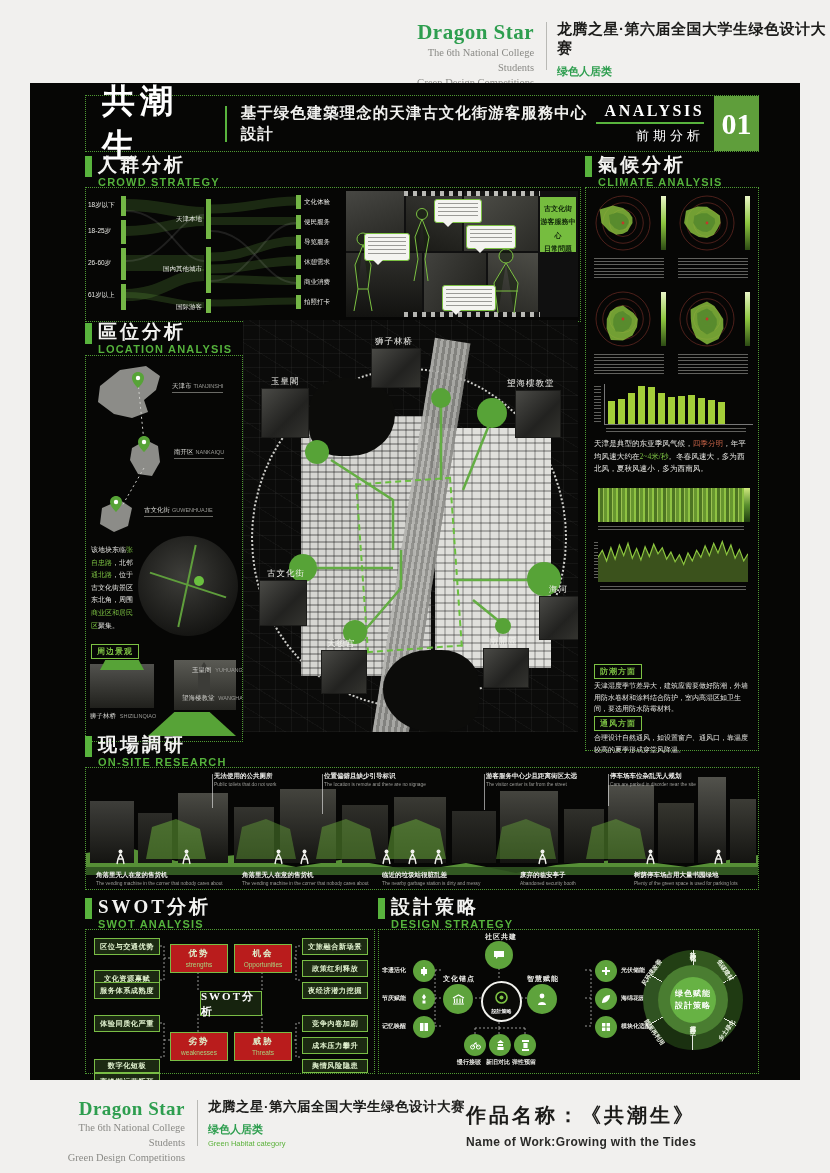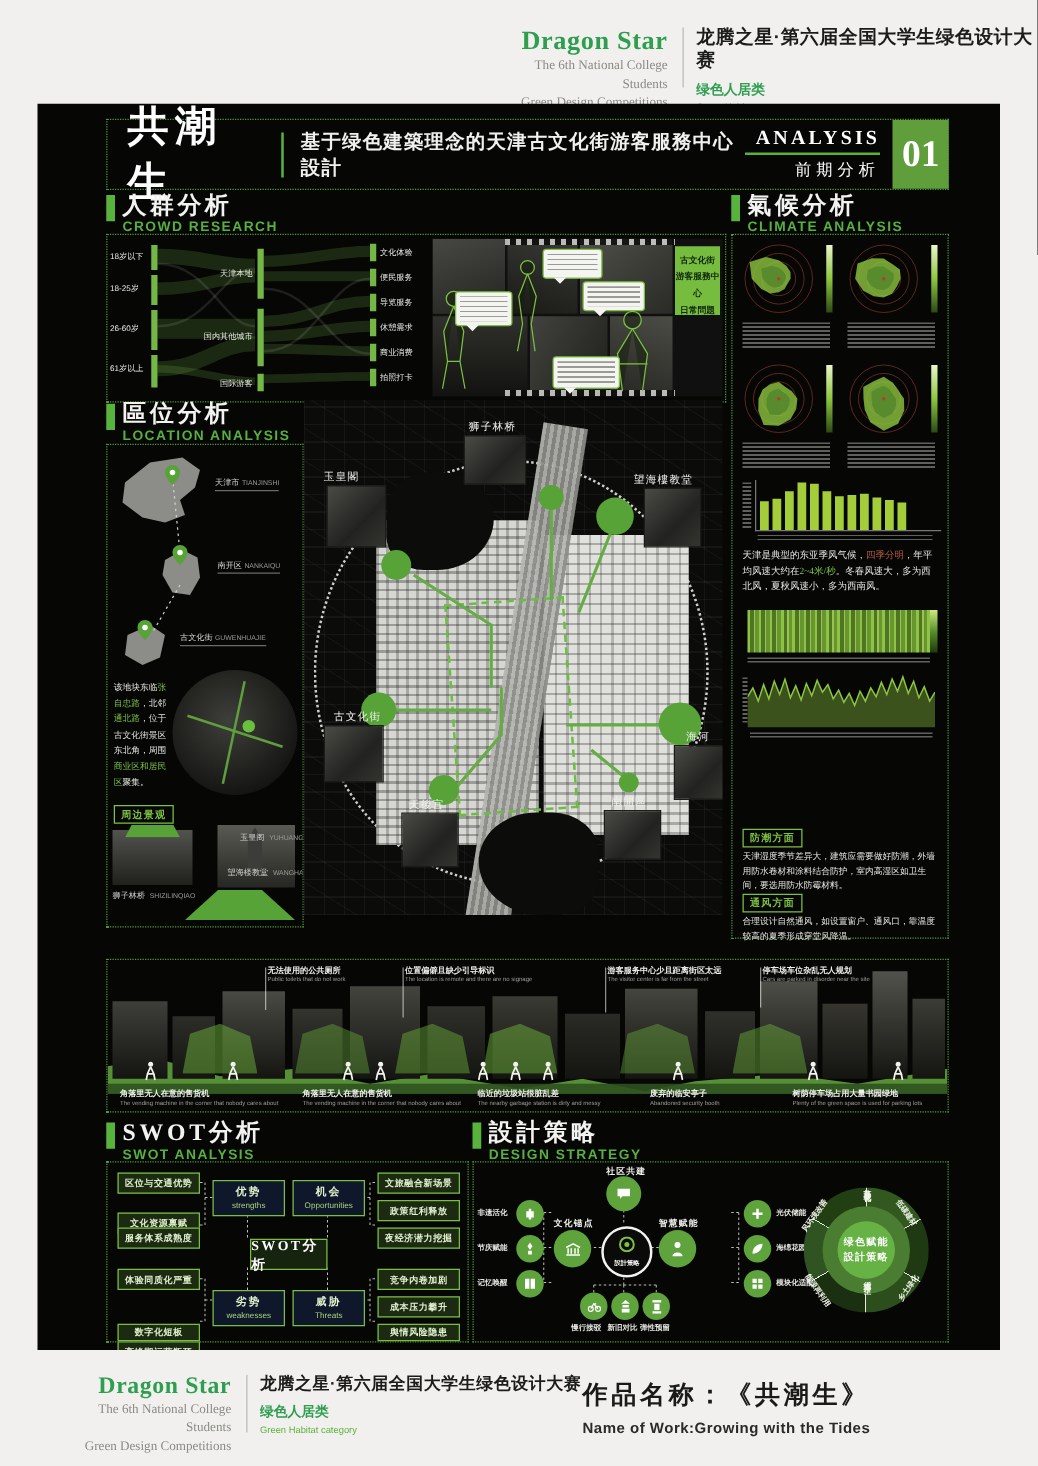--- a/index.html
+++ b/index.html
@@ -63,21 +63,21 @@
   .gnode{position:absolute;border-radius:50%;background:#57a337;}
   .dotring{position:absolute;border:2px dotted rgba(240,240,236,.85);border-radius:50%;}
   
   .bld{position:absolute;bottom:26px;}
   .note-cn{font-size:6.5px;color:#efefec;font-weight:bold;white-space:nowrap;}
   .note-en{font-size:4.8px;color:#9c9c98;white-space:nowrap;margin-top:1px;}
   .leader{position:absolute;width:1px;background:rgba(255,255,255,.55);}
   .wperson{fill:#f4f4f0;}
   
   .swot-item{position:absolute;width:64px;height:15px;border:1px solid #79bd45;background:#1c2a12;color:#dff0cd;font-size:7.2px;font-weight:bold;display:flex;align-items:center;justify-content:center;letter-spacing:.5px;}
-  .swot-hub{position:absolute;border:1px solid #79bd45;background:#0f172a;color:#dff0cd;text-align:center;padding-top:3px;}
+  .swot-hub{position:absolute;border:1px solid #79bd45;background:#b91c1c;color:#dff0cd;text-align:center;padding-top:3px;}
   .swot-hub .h-cn{font-size:8.5px;font-weight:bold;letter-spacing:2px;}
   .swot-hub .h-en{font-size:6.5px;color:#a9d27f;margin-top:1px;}
   .swot-center{position:absolute;border:1px solid #79bd45;background:#16230e;color:#fff;font-family:"Liberation Serif",serif;font-weight:bold;font-size:11px;letter-spacing:2px;display:flex;align-items:center;justify-content:center;}
   
   .sc{position:absolute;border-radius:50%;background:#5ea33c;display:flex;align-items:center;justify-content:center;}
   .slab{position:absolute;font-size:6px;color:#e6e6e2;white-space:nowrap;font-weight:bold;}
   .hublab{position:absolute;font-size:7px;color:#f0f0ec;font-weight:bold;letter-spacing:1px;white-space:nowrap;}
   .wheel{position:absolute;border-radius:50%;background:
     repeating-conic-gradient(rgba(250,250,246,.9) 0 1deg,transparent 1deg 60deg),
     conic-gradient(#33581f 0 60deg,#1f3a12 60deg 120deg,#2c4e1c 120deg 180deg,#1a3010 180deg 240deg,#305322 240deg 300deg,#223f14 300deg 360deg);}
@@ -116,21 +116,21 @@
       <div class="tb-analysis">ANALYSIS</div>
       <div class="tb-line"></div>
       <div class="tb-cn">前期分析</div>
     </div>
     <div class="tb-num" style="margin-right:-1px;">01</div>
   </div>
 
   <div class="sec-h" style="left:55px;top:72px;">
     <div class="bar"></div>
     <div class="cn">人群分析</div>
-    <div class="en">CROWD RESEARCH</div>
+    <div class="en">CROWD STRATEGY</div>
   </div>
   <div class="dbox" style="left:55px;top:104px;width:494px;height:133px;">
 
     <div class="abs" style="left:2px;top:3px;width:256px;height:126px;">
       <svg class="abs" style="left:0;top:0;" width="256" height="126">
         <g fill="none" stroke="rgba(116,183,70,0.20)">
           <path d="M38 14 C75 14 85 22 116 22" stroke-width="12"></path>
           <path d="M38 40 C75 40 85 30 116 30" stroke-width="10"></path>
           <path d="M38 72 C75 72 85 72 116 72" stroke-width="16"></path>
           <path d="M38 104 C75 104 85 84 116 84" stroke-width="12"></path>
@@ -395,34 +395,39 @@
     <div class="gnode" style="left:188px;top:68px;width:20px;height:20px;"></div>
     <div class="gnode" style="left:234px;top:78px;width:30px;height:30px;"></div>
     <div class="gnode" style="left:62px;top:120px;width:24px;height:24px;"></div>
     <div class="gnode" style="left:46px;top:234px;width:28px;height:28px;"></div>
     <div class="gnode" style="left:284px;top:242px;width:34px;height:34px;"></div>
     <div class="gnode" style="left:100px;top:300px;width:24px;height:24px;"></div>
     <div class="gnode" style="left:252px;top:298px;width:16px;height:16px;"></div>
 
     <span class="maplab" style="left:132px;top:16px;">狮子林桥</span>
     <div class="mthumb" style="left:128px;top:28px;width:48px;height:38px;"></div>
-    <span class="maplab" style="left:16px;top:56px;">玉皇閣</span>
+    <span class="maplab" style="left:28px;top:56px;">玉皇閣</span>
     <div class="mthumb" style="left:18px;top:68px;width:46px;height:48px;"></div>
     <span class="maplab" style="left:264px;top:58px;">望海樓教堂</span>
     <div class="mthumb" style="left:272px;top:70px;width:44px;height:46px;"></div>
     <span class="maplab" style="left:24px;top:248px;">古文化街</span>
     <div class="mthumb" style="left:16px;top:260px;width:46px;height:44px;"></div>
     <span class="maplab" style="left:306px;top:264px;">海河</span>
     <div class="mthumb" style="left:296px;top:276px;width:39px;height:42px;"></div>
     <span class="maplab" style="left:84px;top:318px;">天後宫</span>
     <div class="mthumb" style="left:78px;top:330px;width:44px;height:42px;"></div>
     <span class="maplab" style="left:246px;top:316px;">南開區</span>
     <div class="mthumb" style="left:240px;top:328px;width:44px;height:38px;"></div>
   </div>
 
+  <div class="sec-h" style="left:55px;top:652px;">
+    <div class="bar"></div>
+    <div class="cn">现場調研</div>
+    <div class="en">ON-SITE RESEARCH</div>
+  </div>
   <div class="dbox" style="left:55px;top:684px;width:672px;height:121px;overflow:hidden;">
     <div id="pano" class="abs" style="left:0;top:0;width:672px;height:121px;">
       <svg class="abs" style="left:0;bottom:14px;" width="672" height="44">
         <path d="M0 22 L40 16 L90 30 L150 24 L210 36 L260 28 L330 40 L380 32 L430 42 L470 34 L540 28 L600 36 L672 24 L672 44 L0 44 Z" fill="#5f9e3c" opacity="0.9"></path>
         <path d="M0 36 L672 36 L672 44 L0 44 Z" fill="#2f5220" opacity="0.9"></path>
       </svg>
     <div class="bld" style="left: 4px; width: 44px; height: 62px; background: linear-gradient(rgb(62, 62, 58), rgb(20, 20, 17));"></div>
         <div class="bld" style="left: 52px; width: 34px; height: 50px; background: linear-gradient(rgb(44, 44, 40), rgb(20, 20, 17));"></div>
         <div class="bld" style="left: 92px; width: 50px; height: 70px; background: linear-gradient(rgb(74, 74, 68), rgb(20, 20, 17));"></div>
         <div class="bld" style="left: 148px; width: 40px; height: 56px; background: linear-gradient(rgb(52, 52, 47), rgb(20, 20, 17));"></div>

